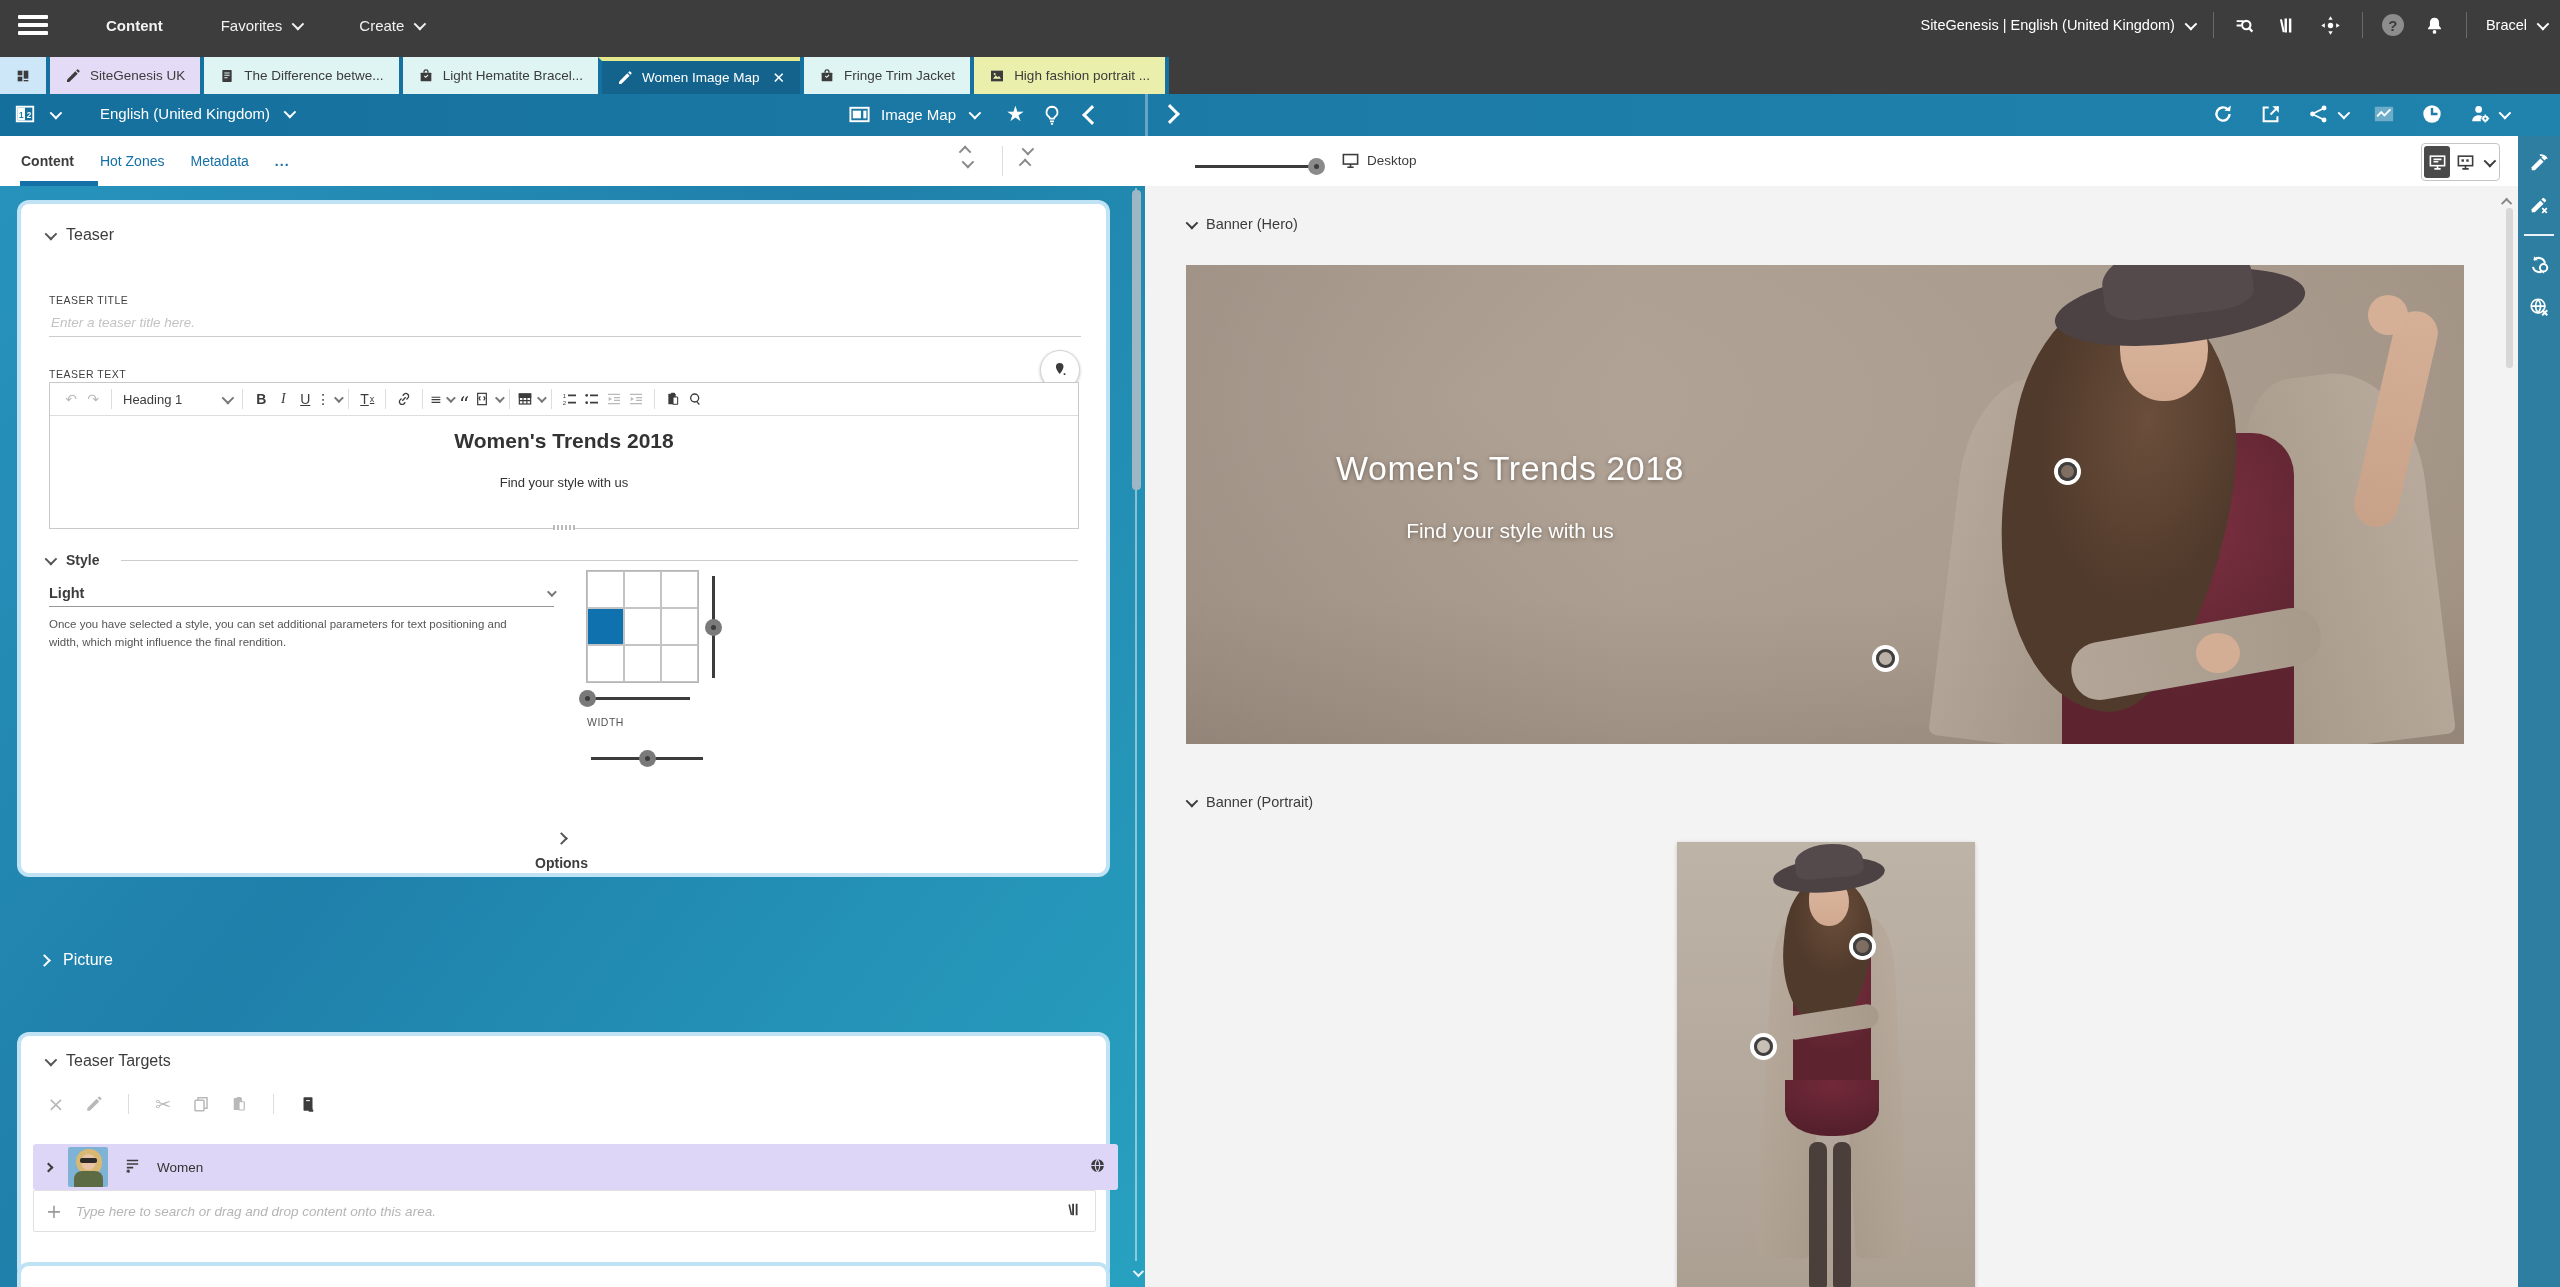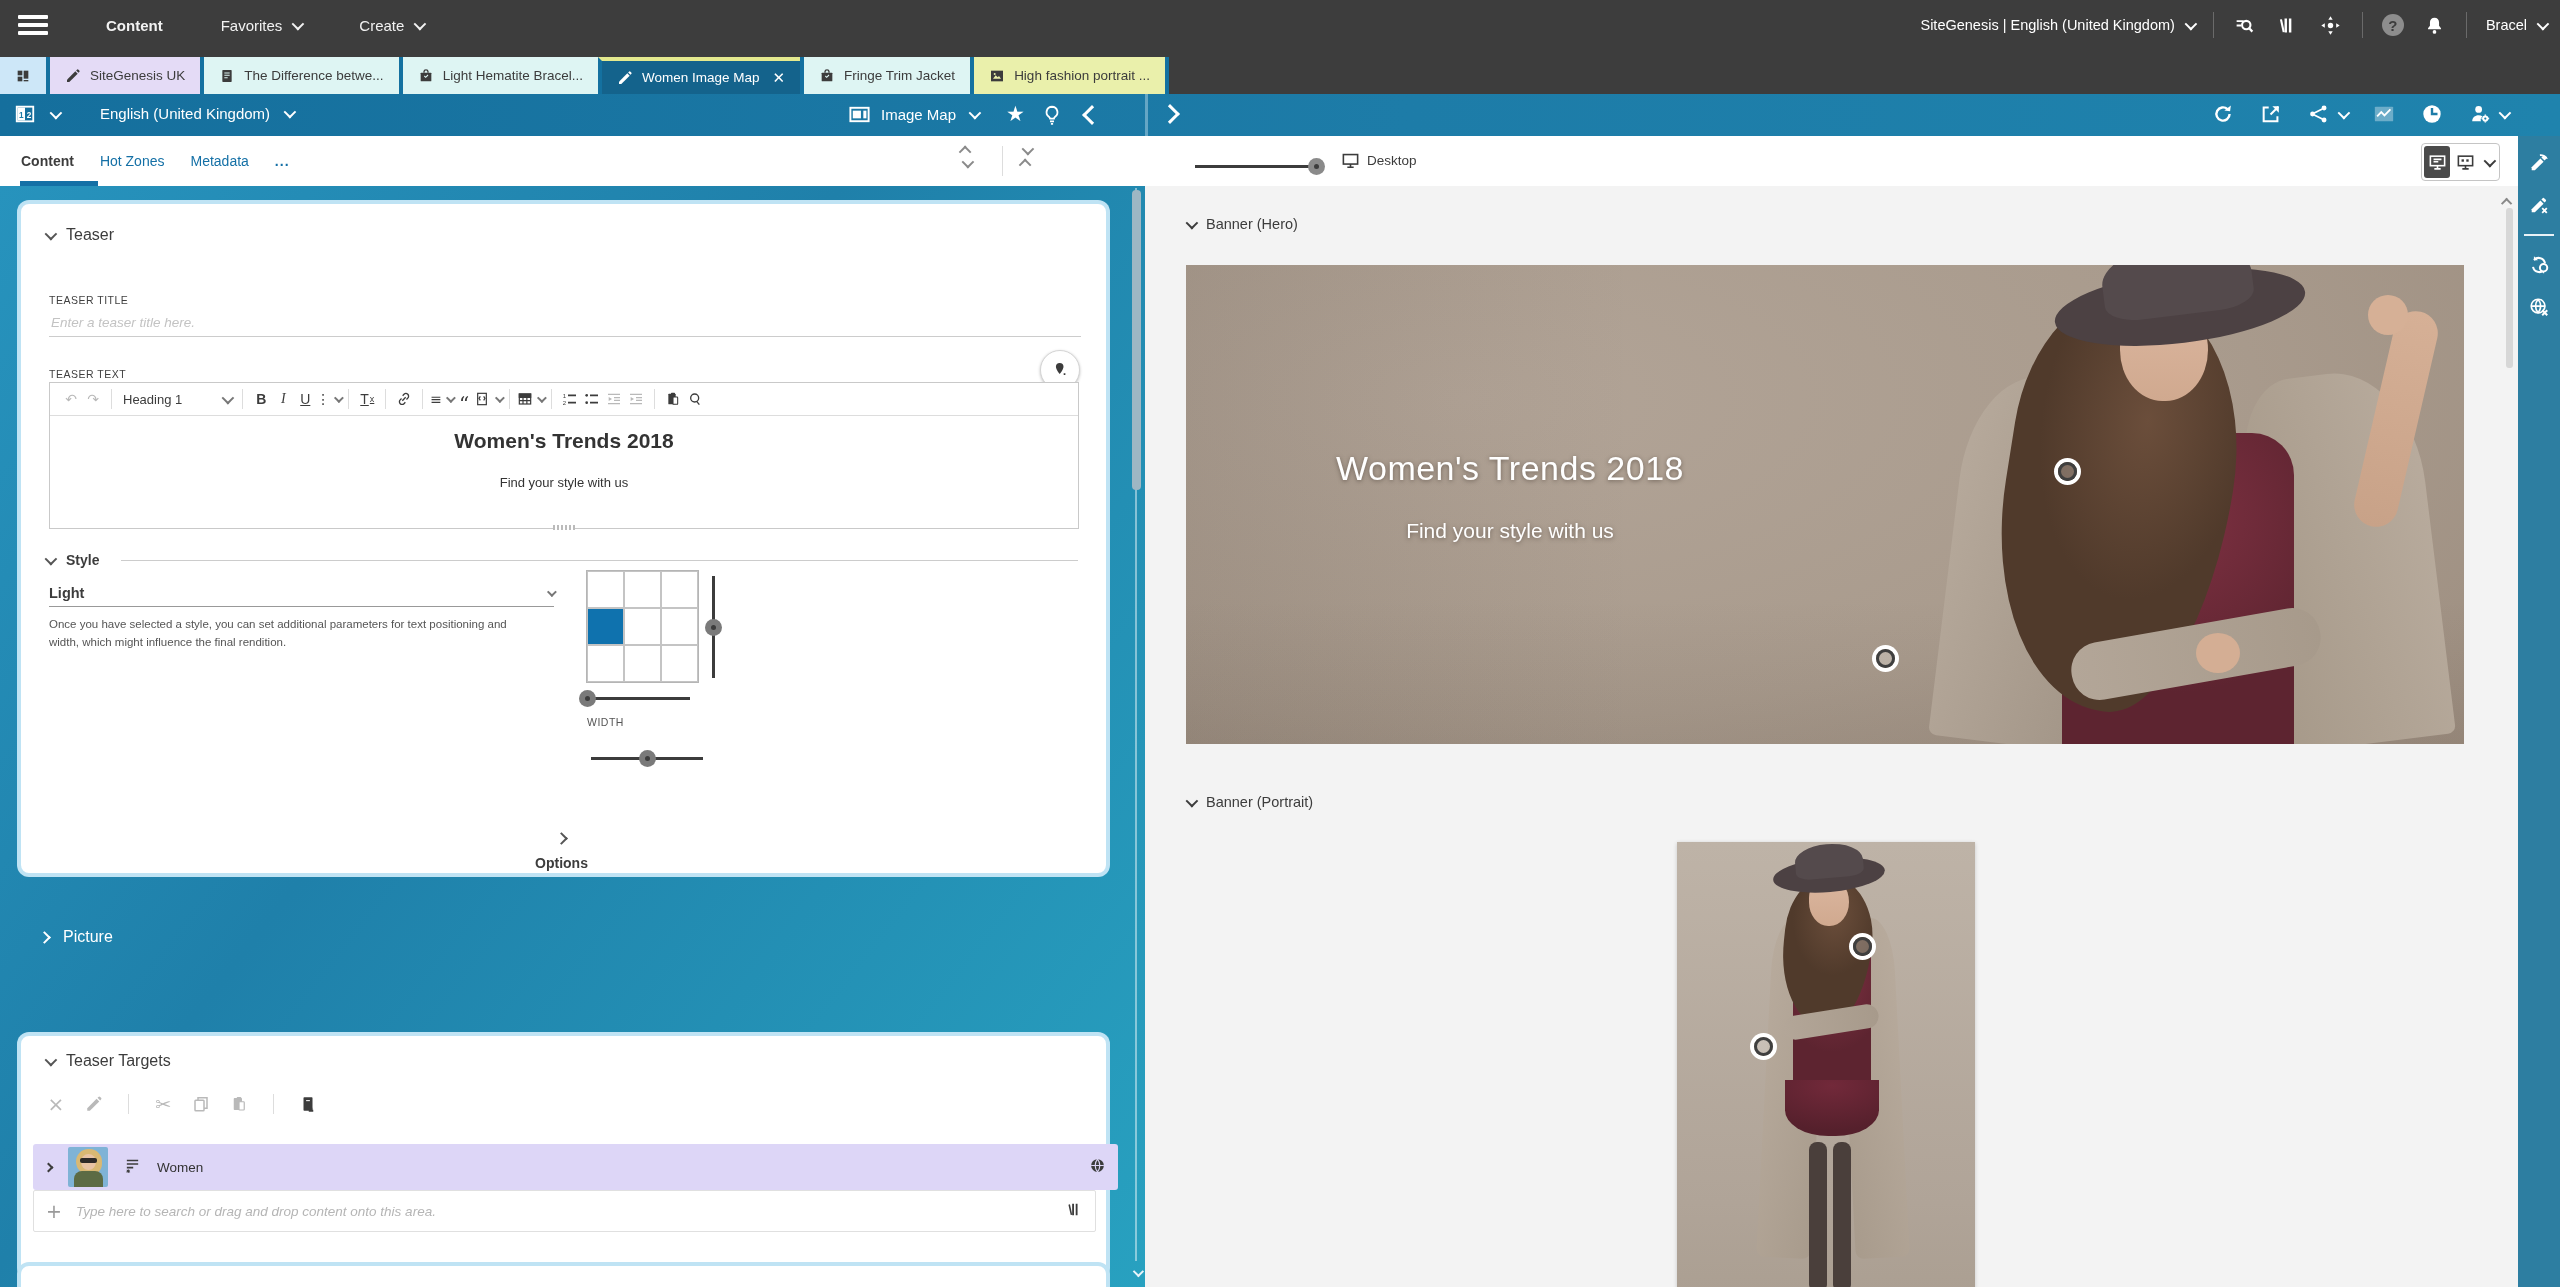--- a/index.html
+++ b/index.html
@@ -95,21 +95,21 @@
             border:1px solid #b5b5b5;}
   .pos-grid i{border:.5px solid #c4c4c4;cursor:pointer;}
   .pos-grid i.sel{background:#0f72ae;}
   .vslider{position:absolute;width:17px;}
   .vslider .track{position:absolute;left:7px;top:0;bottom:0;width:3px;background:#3c3c3c;}
   .hslider{position:absolute;height:17px;}
   .hslider .track{position:absolute;top:7px;left:0;right:0;height:3px;background:#3c3c3c;}
   .knob{position:absolute;width:17px;height:17px;border-radius:50%;background:#7a7a7a;cursor:pointer;}
   .knob:after{content:'';position:absolute;left:6px;top:6px;width:5px;height:5px;border-radius:50%;background:#3c3c3c;}
   
-  .picture-head{position:absolute;left:40px;display:flex;align-items:center;gap:14px;color:#fff;font-size:16px;cursor:pointer;}
+  .picture-head{position:absolute;left:40px;display:flex;align-items:center;gap:14px;color:#fff;font-size:16px;cursor:pointer;margin-top:23px;}
   
   .tt-toolbar{position:absolute;display:flex;align-items:center;gap:16px;color:#c9c9c9;}
   .tt-toolbar .rt svg{width:18px;height:18px;}
   .tt-row{position:absolute;background:#ddd6f7;border-radius:3px;display:flex;align-items:center;cursor:pointer;}
   .tt-thumb{width:40px;height:40px;border-radius:2px;overflow:hidden;position:relative;background:#7fb3d6;flex:none;}
   .tt-search{position:absolute;background:#fff;border:1px solid #e0e0e0;border-radius:2px;display:flex;align-items:center;padding:0 12px;gap:12px;}
   .tt-search input{flex:1;border:none;outline:none;font-size:13.5px;font-family:Liberation Sans, sans-serif;}
   .tt-search input::placeholder{font-style:italic;color:#b5b5b5;}
   
   .lscroll-track{position:absolute;right:8px;top:2px;bottom:26px;width:2px;background:rgba(255,255,255,.45);}

